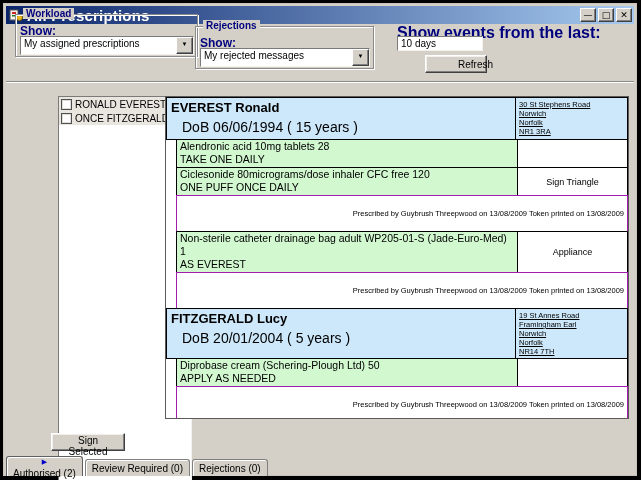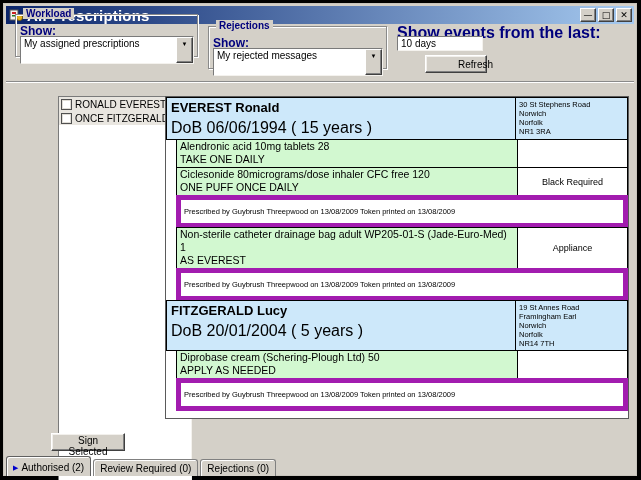--- a/index.html
+++ b/index.html
@@ -34,35 +34,35 @@
   .groupbox {
     position:absolute; border:1px solid #8a8a8a; box-sizing:border-box;
     box-shadow:1px 1px 0 #ffffff, inset 1px 1px 0 #ffffff;
   }
   .gb-label {
     position:absolute; top:-7px; left:7px; background:var(--winbg);
     padding:0 3px; font-size:10px; font-weight:bold; color:var(--navy); line-height:11px;
   }
   .show-label { position:absolute; left:4px; top:9px; font-size:12px; font-weight:bold; color:var(--navy); }
   .combobox {
-    position:absolute; left:4px; top:21px; height:28px; background:#fff;
+    position:absolute; left:4px; top:21px; height:19px; background:#fff;
     border:1px solid; border-color:#7a7a7a #f4f2ee #f4f2ee #7a7a7a;
     box-sizing:border-box; display:flex; align-items:stretch;
   }
   .combo-text { flex:1; font-size:10px; line-height:14px; padding:0 3px;
     white-space:nowrap; overflow:hidden; color:#000; }
   .combo-btn {
     width:15px; background:var(--winbg);
     border:1px solid; border-color:#ffffff #404040 #404040 #ffffff;
     box-shadow:inset -1px -1px 0 #808080;
     font-size:6px; text-align:center; line-height:13px; color:#000;
   }
   .gb-workload   { left:11px; top:10px; width:183px; height:43px; }
   .gb-workload .combobox { width:174px; }
-  .gb-rejections { left:204px; top:22px; width:179px; height:43px; }
+  .gb-rejections { left:191px; top:22px; width:179px; height:43px; }
   .gb-rejections .combobox { width:170px; }
   .events-label { position:absolute; left:393px; top:20px; font-size:16px; font-weight:bold; color:var(--navy); }
   .days-input {
     position:absolute; left:393px; top:32px; width:86px; height:15px;
     border:1px solid; border-color:#7a7a7a #f4f2ee #f4f2ee #7a7a7a;
     font-size:10px; padding:0 3px; box-sizing:border-box;
     font-family:"Liberation Sans", sans-serif;
   }
   .btn {
     background:var(--winbg);
@@ -95,48 +95,48 @@
     position:absolute; left:161px; top:92px; width:464px; height:323px;
     background:#fff; border:1px solid #5a5a5a; box-sizing:border-box; overflow:hidden;
   }
   .patient-block + .patient-block { margin-top:-1px; }
   .patient-header {
     display:flex; background:var(--blue); border:1px solid #000; box-sizing:border-box;
     min-height:43px;
   }
   .ph-left { flex:1; padding:2px 4px; }
   .ph-name { font-size:13px; font-weight:bold; color:#000; line-height:15px; }
-  .ph-dob  { font-size:16px; color:#000; margin-top:4px; }
+  .ph-dob  { font-size:14px; color:#000; margin-top:4px;margin-left:11px; }
   .ph-addr {
     width:112px; flex:0 0 112px; border-left:1px solid #000; box-sizing:border-box;
-    padding:2px 3px; font-size:7.5px; line-height:9px; color:#000;
+    padding:2px 3px; font-size:7.5px; line-height:9px; color:#000;text-decoration:underline;
   }
   .items-block { margin-left:10px;border-radius:15px; }
   .rx-row { display:flex; border:1px solid #000; margin-top:-1px; box-sizing:border-box; }
   .rx-main { flex:1; background:var(--green); padding:0 3px 1px; font-size:10.5px; line-height:13px; color:#000; }
   .rx-annot {
     width:110px; flex:0 0 110px; border-left:1px solid #000; box-sizing:border-box;
     background:#fff; display:flex; align-items:center; justify-content:center;
     font-size:9px; color:#000;
   }
   .rx-footer {
-    border:5px solid #a21caf; margin-top:-1px; background:#fff;
-    font-size:7.5px; line-height:9px; padding:7px 3px; color:#000; box-sizing:border-box;
+    border:1px solid #a21caf; margin-top:-1px; background:#fff;
+    font-size:7.5px; line-height:9px; padding:13px 3px; color:#000; box-sizing:border-box;text-align:right;
   }
   
   .sign-btn { position:absolute; left:47px; top:429px; width:74px; height:18px; }
   .tabstrip { position:absolute; left:2px; top:453px; height:19px; display:flex; align-items:flex-end; }
   .tab {
     height:15px; background:var(--winbg);
     border:1px solid #808080; border-bottom:none; border-radius:3px 3px 0 0;
     font-size:10px; color:#000; padding:1px 6px 0 6px; margin-right:2px;
     display:flex; align-items:center; gap:3px; white-space:nowrap;
     box-shadow:inset 1px 1px 0 #ffffff;
   }
-  .tab.active { height:18px; border-color:#606060; }
+  .tab.active { height:18px; border-color:#606060;flex-direction:column; }
   .tab-marker { color:var(--marker); font-size:7px; line-height:7px; }
 </style>
 </head>
 <body>
 
 <div class="window">
 
   <div class="titlebar">
     <svg class="app-icon" viewBox="0 0 14 14">
       <rect x="1" y="2" width="8" height="10" fill="#f5f3ee" stroke="#555" stroke-width="1"></rect>
@@ -205,21 +205,21 @@
               <div>Alendronic acid 10mg tablets 28</div>
               <div>TAKE ONE DAILY</div>
             </div>
             <div class="rx-annot"></div>
           </div>
           <div class="rx-row">
             <div class="rx-main">
               <div>Ciclesonide 80micrograms/dose inhaler CFC free 120</div>
               <div>ONE PUFF ONCE DAILY</div>
             </div>
-            <div class="rx-annot">Black Required</div>
+            <div class="rx-annot">Sign Triangle</div>
           </div>
           <div class="rx-footer">Prescribed by Guybrush Threepwood on 13/08/2009 Token printed on 13/08/2009</div>
           <div class="rx-row">
             <div class="rx-main">
               <div>Non-sterile catheter drainage bag adult WP205-01-S (Jade-Euro-Med) 1</div>
               <div>AS EVEREST</div>
             </div>
             <div class="rx-annot">Appliance</div>
           </div>
           <div class="rx-footer">Prescribed by Guybrush Threepwood on 13/08/2009 Token printed on 13/08/2009</div>

